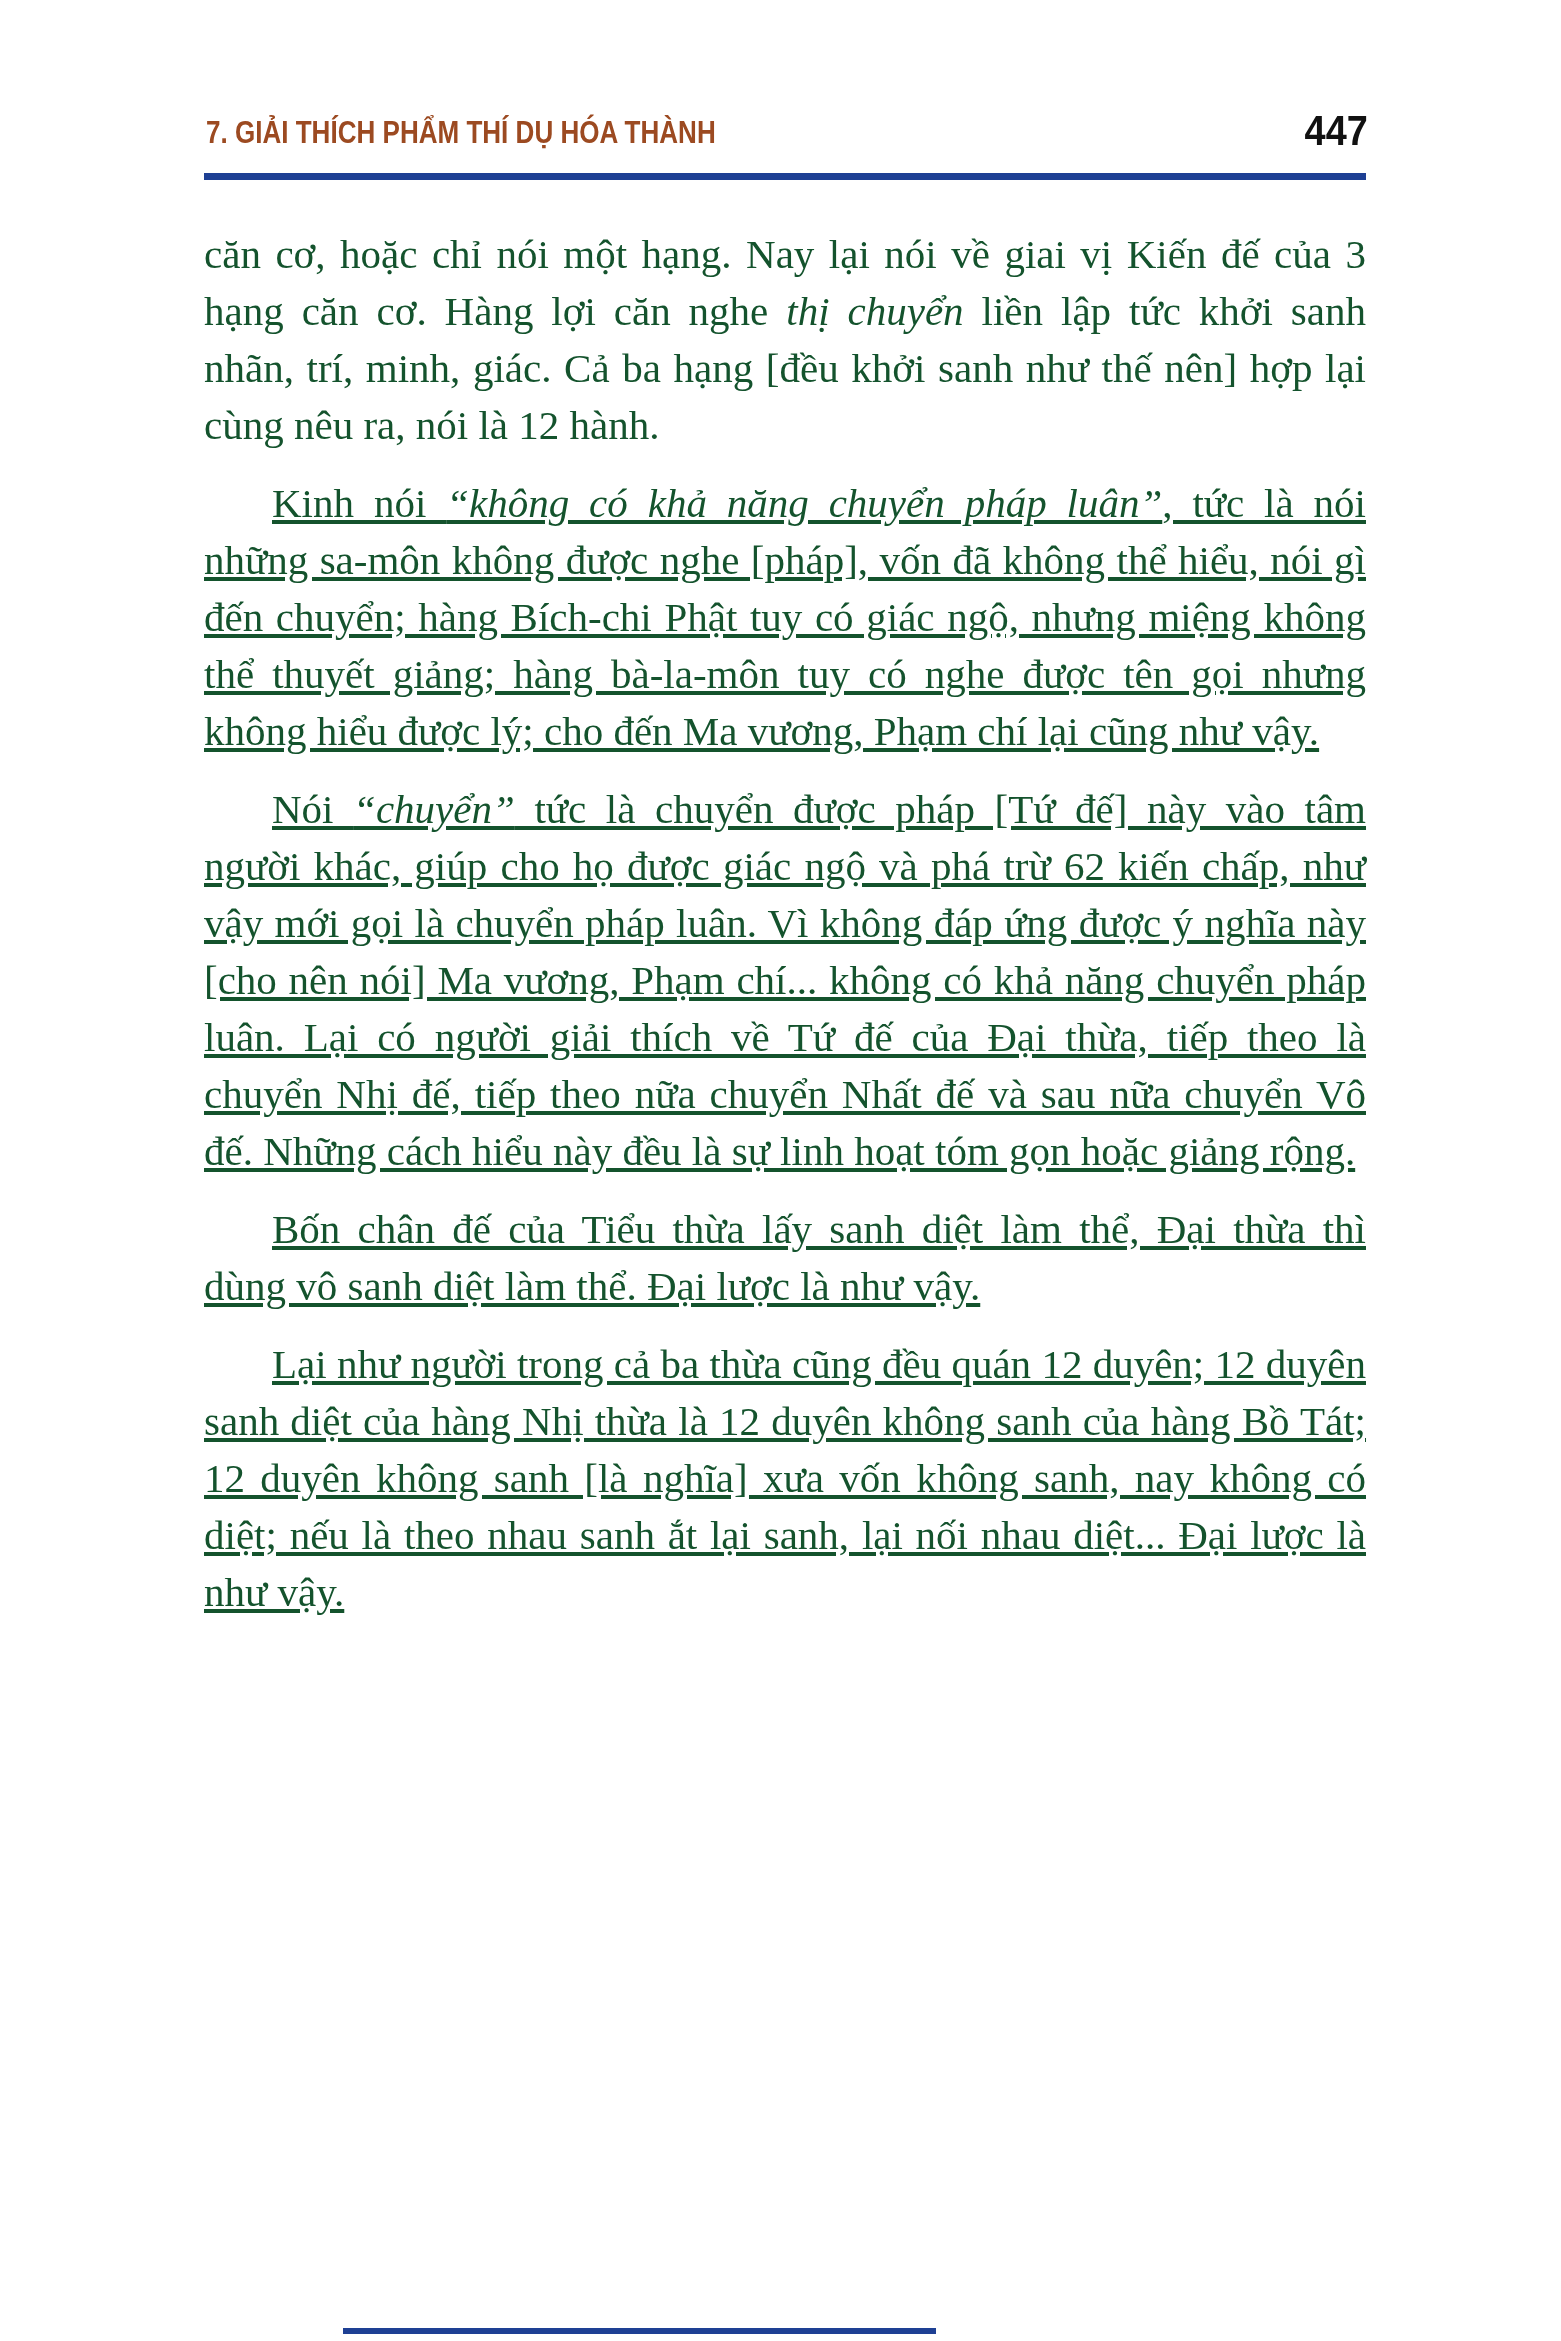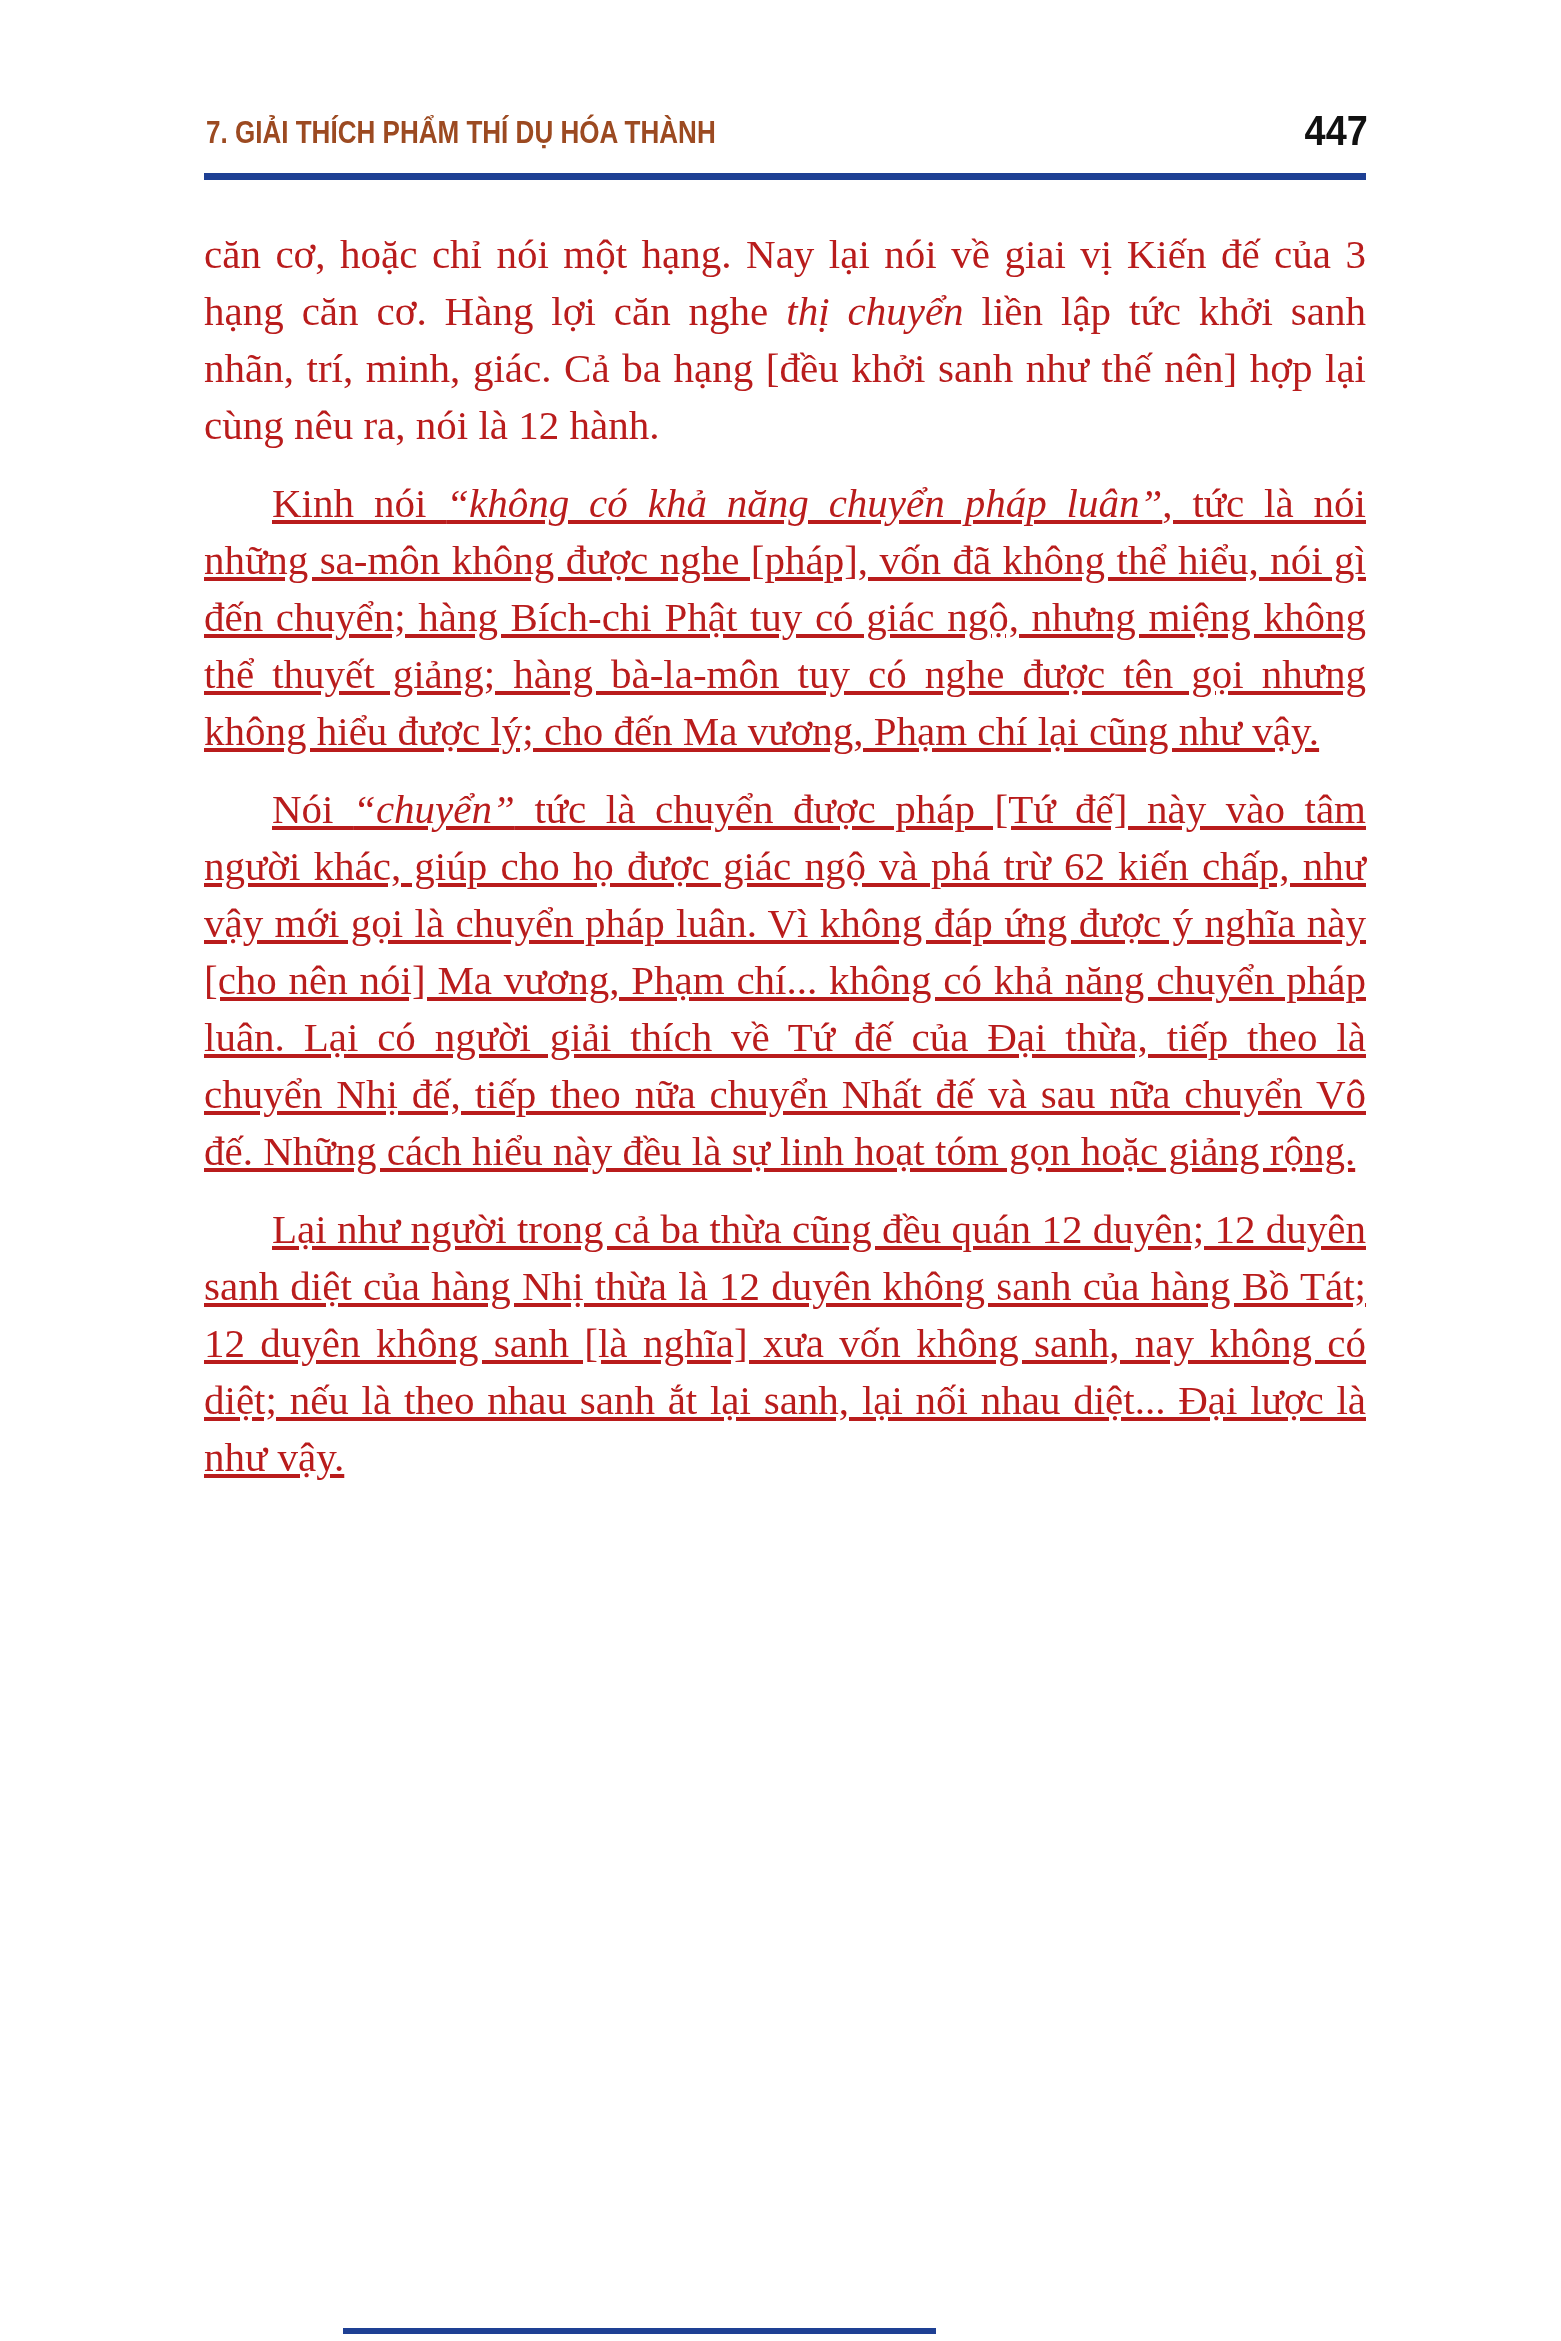--- a/index.html
+++ b/index.html
@@ -42,21 +42,21 @@
     height: 7px;
   }
   .body-text {
     position: absolute;
     left: 204px;
     top: 226px;
     width: 1162px;
     font-size: 41px;
     line-height: 57px;
     text-align: justify;
-    color: #b91c1c;
+    color: #14532d;
   }
   .body-text p { margin: 0 0 21px 0; }
   .body-text p.indent { text-indent: 68px; text-decoration: underline; }
   .body-text .it { font-style: italic; }
   .footer-rule {
     position: absolute;
     left: 343px;
     top: 2328px;
     width: 593px;
     height: 6px;
@@ -70,19 +70,20 @@
   <div class="header-title" style="color: rgb(156, 74, 33);">7. GIẢI THÍCH PHẨM THÍ DỤ HÓA THÀNH</div>
 
   <div class="page-number">447</div>
 
   <div class="header-rule" style="background: rgb(30, 64, 148);"></div>
 
   <div class="body-text">
       <p><span>căn cơ, hoặc chỉ nói một hạng. Nay lại nói về giai vị Kiến đế của 3 hạng căn cơ. Hàng lợi căn nghe </span><span class="it">thị chuyển</span><span> liền lập tức khởi sanh nhãn, trí, minh, giác. Cả ba hạng [đều khởi sanh như thế nên] hợp lại cùng nêu ra, nói là 12 hành.</span></p>
       <p class="indent"><span>Kinh nói </span><span class="it">“không có khả năng chuyển pháp luân”</span><span>, tức là nói những sa-môn không được nghe [pháp], vốn đã không thể hiểu, nói gì đến chuyển; hàng Bích-chi Phật tuy có giác ngộ, nhưng miệng không thể thuyết giảng; hàng bà-la-môn tuy có nghe được tên gọi nhưng không hiểu được lý; cho đến Ma vương, Phạm chí lại cũng như vậy.</span></p>
       <p class="indent"><span>Nói </span><span class="it">“chuyển”</span><span> tức là chuyển được pháp [Tứ đế] này vào tâm người khác, giúp cho họ được giác ngộ và phá trừ 62 kiến chấp, như vậy mới gọi là chuyển pháp luân. Vì không đáp ứng được ý nghĩa này [cho nên nói] Ma vương, Phạm chí... không có khả năng chuyển pháp luân. Lại có người giải thích về Tứ đế của Đại thừa, tiếp theo là chuyển Nhị đế, tiếp theo nữa chuyển Nhất đế và sau nữa chuyển Vô đế. Những cách hiểu này đều là sự linh hoạt tóm gọn hoặc giảng rộng.</span></p>
+      <p class="indent"><span>Bốn chân đế của Tiểu thừa lấy sanh diệt làm thể, Đại thừa thì dùng vô sanh diệt làm thể. Đại lược là như vậy.</span></p>
       <p class="indent"><span>Lại như người trong cả ba thừa cũng đều quán 12 duyên; 12 duyên sanh diệt của hàng Nhị thừa là 12 duyên không sanh của hàng Bồ Tát; 12 duyên không sanh [là nghĩa] xưa vốn không sanh, nay không có diệt; nếu là theo nhau sanh ắt lại sanh, lại nối nhau diệt... Đại lược là như vậy.</span></p>
     </div>
 
   <div class="footer-rule" style="background: rgb(30, 64, 148);"></div>
 
 </div>
 
 
 </body></html>

